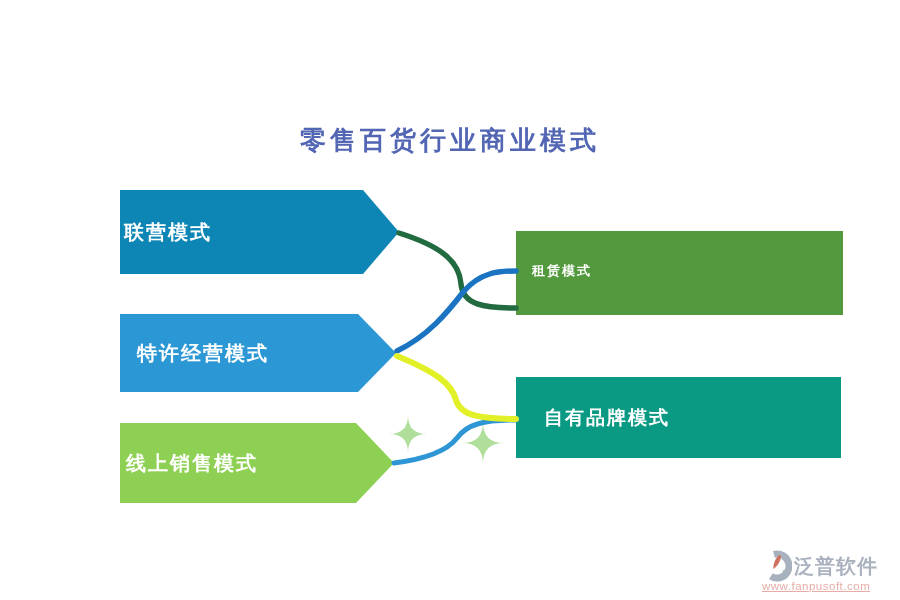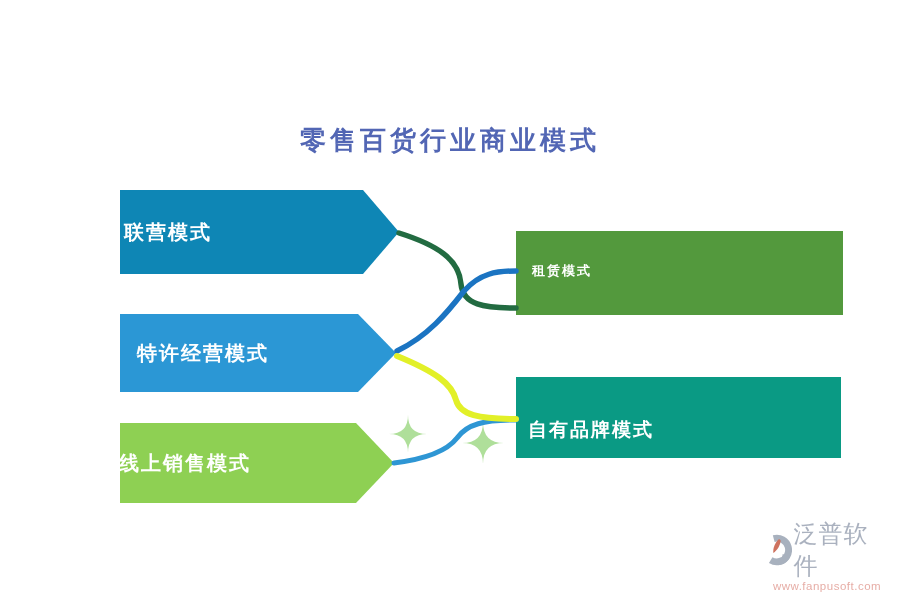--- a/index.html
+++ b/index.html
@@ -28,44 +28,44 @@
     align-items:center;
     color:#ffffff;
     font-weight:bold;
     font-size:20px;
     letter-spacing:2px;
     white-space:nowrap;
     pointer-events:none;
   }
   .lbl-a1{left:124px;top:190px;height:84px;}
   .lbl-a2{left:137px;top:314px;height:78px;}
-  .lbl-a3{left:119px;top:423px;height:80px;}
+  .lbl-a3{left:126px;top:423px;height:80px;}
   .lbl-r1{left:532px;top:231px;height:80px;font-size:13px;}
-  .lbl-r2{left:528px;top:377px;height:81px;font-size:19px;margin-top:12px;}
+  .lbl-r2{left:544px;top:377px;height:81px;font-size:19px;}
   .watermark{
     position:absolute;
     right:8px;bottom:8px;
     width:130px;
     opacity:0.82;
   }
   .wm-row{
     display:flex;
     align-items:center;
   }
   .wm-brand{
-    font-size:24px;
-    font-weight:normal;
+    font-size:20px;
+    font-weight:bold;
     letter-spacing:1px;
     margin-left:2px;
   }
   .wm-url{
     font-size:11.5px;
-    text-align:center;
     margin-top:-2px;
     letter-spacing:0.5px;
+    text-decoration:underline;
   }
 </style>
 </head>
 <body>
 
 <div class="canvas">
 
   <div class="title" style="color: rgb(82, 102, 180);">零售百货行业商业模式</div>
 
   <svg class="shapes" width="900" height="600" viewBox="0 0 900 600">

